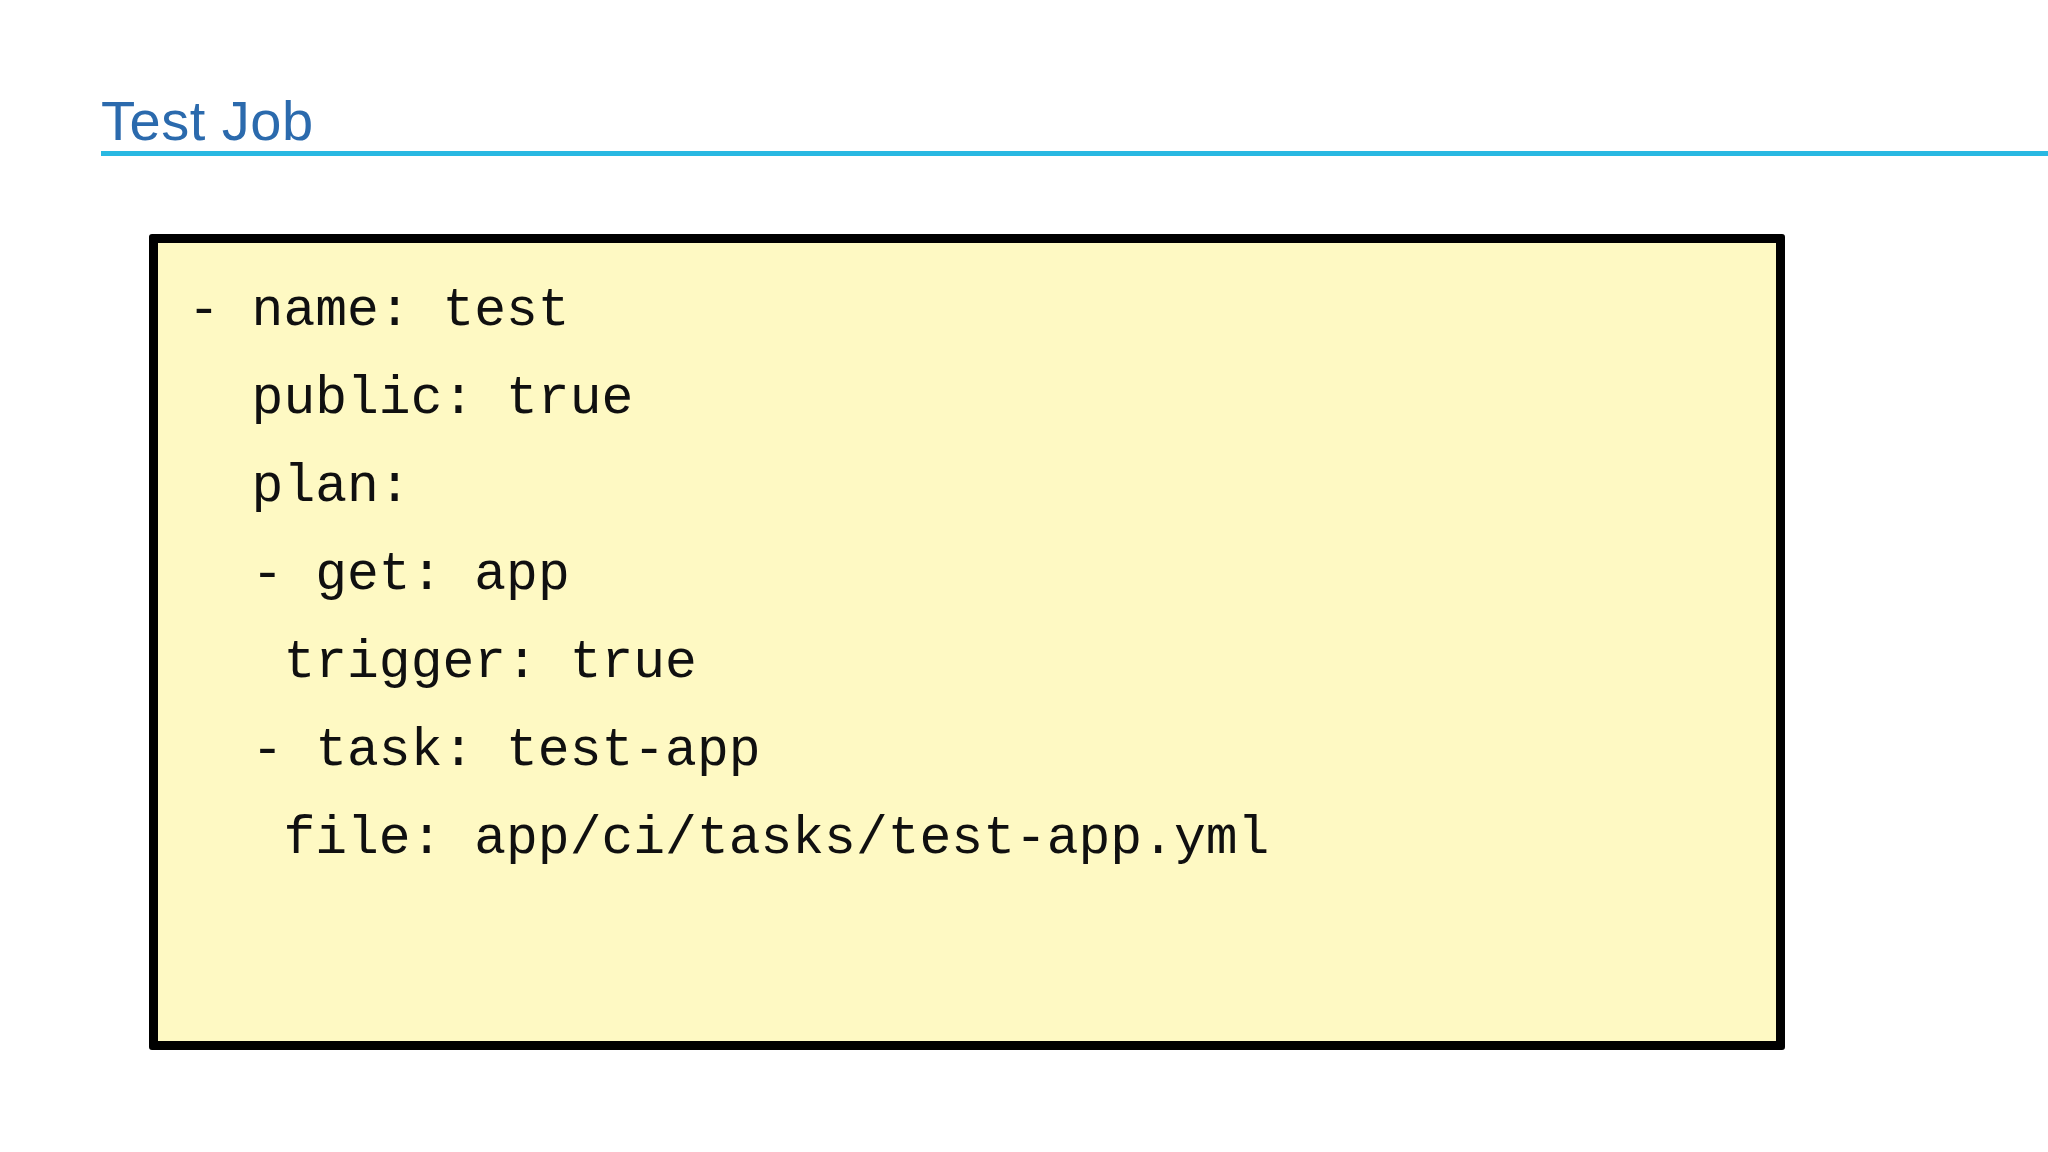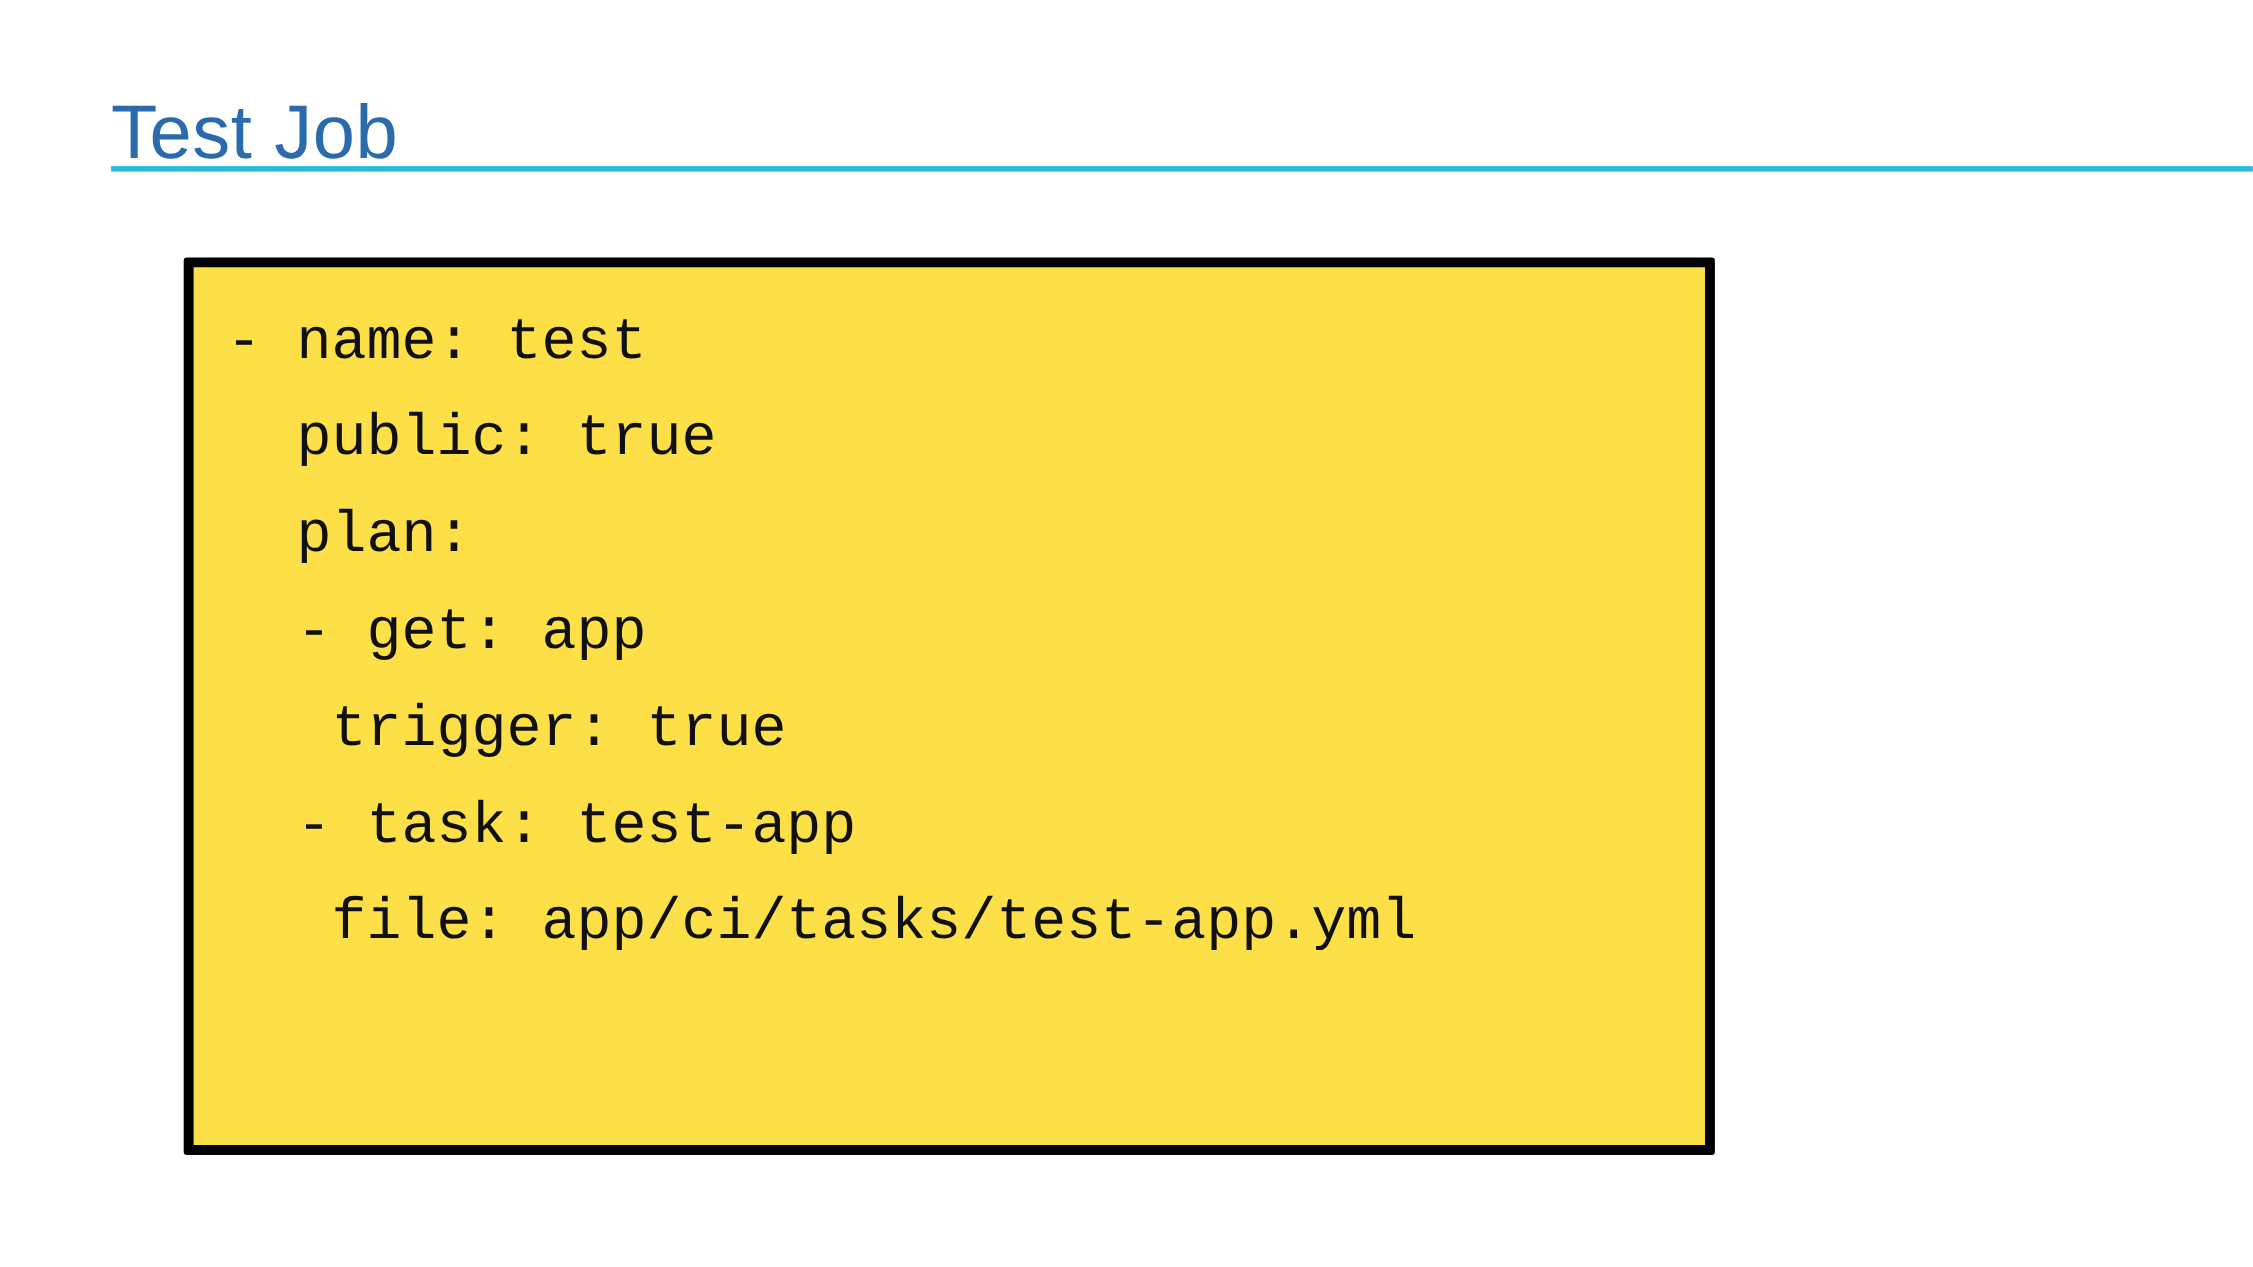--- a/index.html
+++ b/index.html
@@ -17,47 +17,46 @@
   .slide {
     position: absolute;
     inset: 0;
     background: #ffffff;
   }
   .page-title {
     position: absolute;
     left: 101px;
     top: 84px;
     margin: 0;
-    font-size: 69px;
+    font-size: 56px;
     line-height: 73px;
     font-weight: 400;
     letter-spacing: 0.5px;
     color: #2b6aad;
     white-space: nowrap;
   }
   .title-underline {
     position: absolute;
     left: 101px;
     top: 151px;
     width: 1947px;
     height: 5px;
     background: #29b8e2;
   }
   .code-box {
     position: absolute;
     left: 149px;
     top: 234px;
-    width: 1392px;
+    width: 1636px;
     height: 816px;
     box-sizing: border-box;
-    background: #fde047;
+    background: #fef9c3;
     border: 9px solid #000000;
     border-radius: 3px;
     padding: 24px 10px 0 30px;
-    margin-left: 18px;
   }
   .code {
     font-family: "Liberation Mono", "DejaVu Sans Mono", monospace;
     font-size: 53px;
     line-height: 88px;
     color: #101010;
     white-space: pre;
   }
   .code .bold {
     font-weight: normal;

